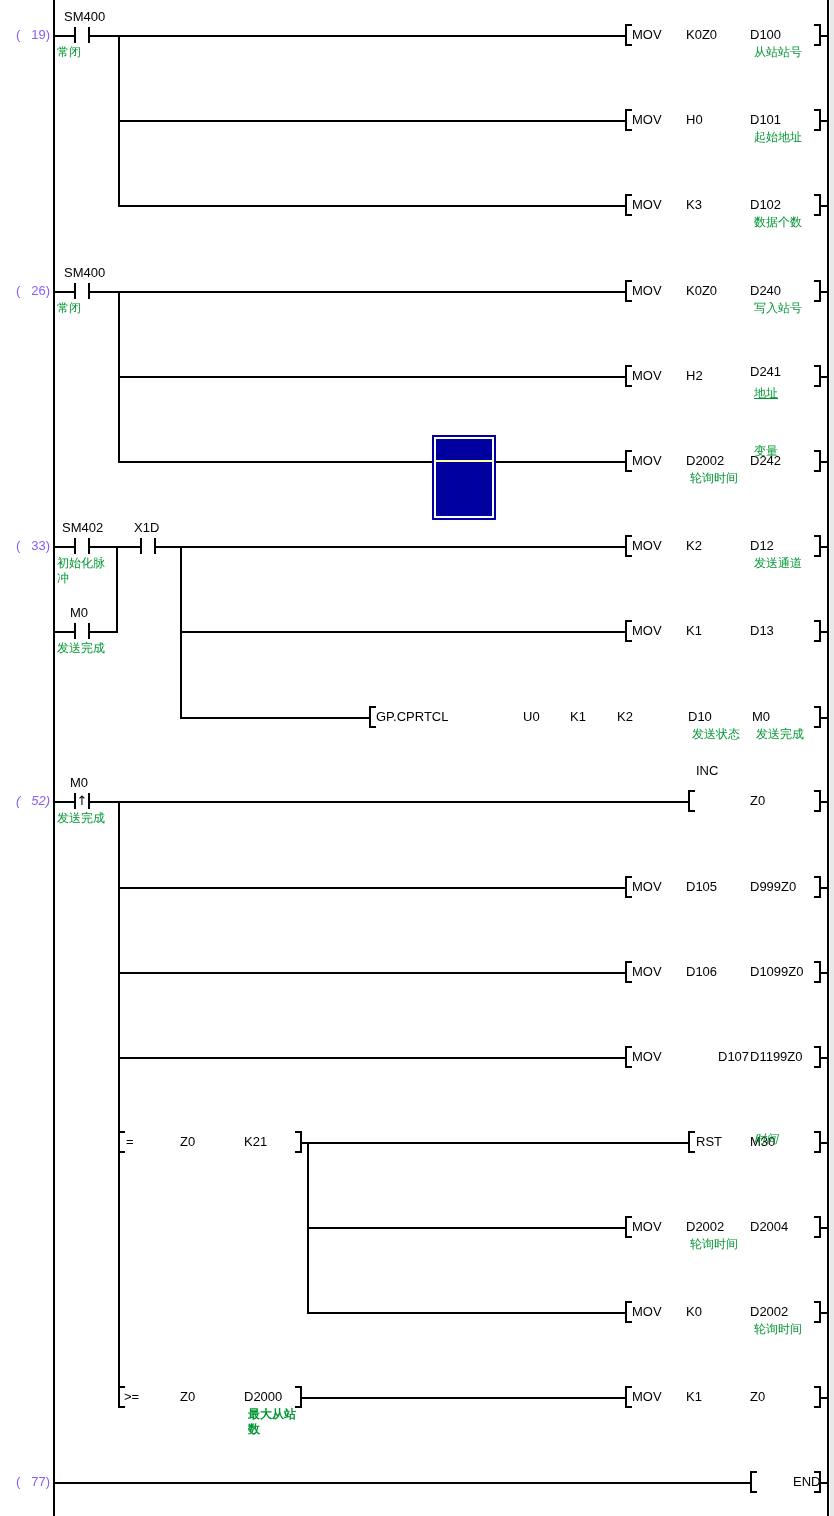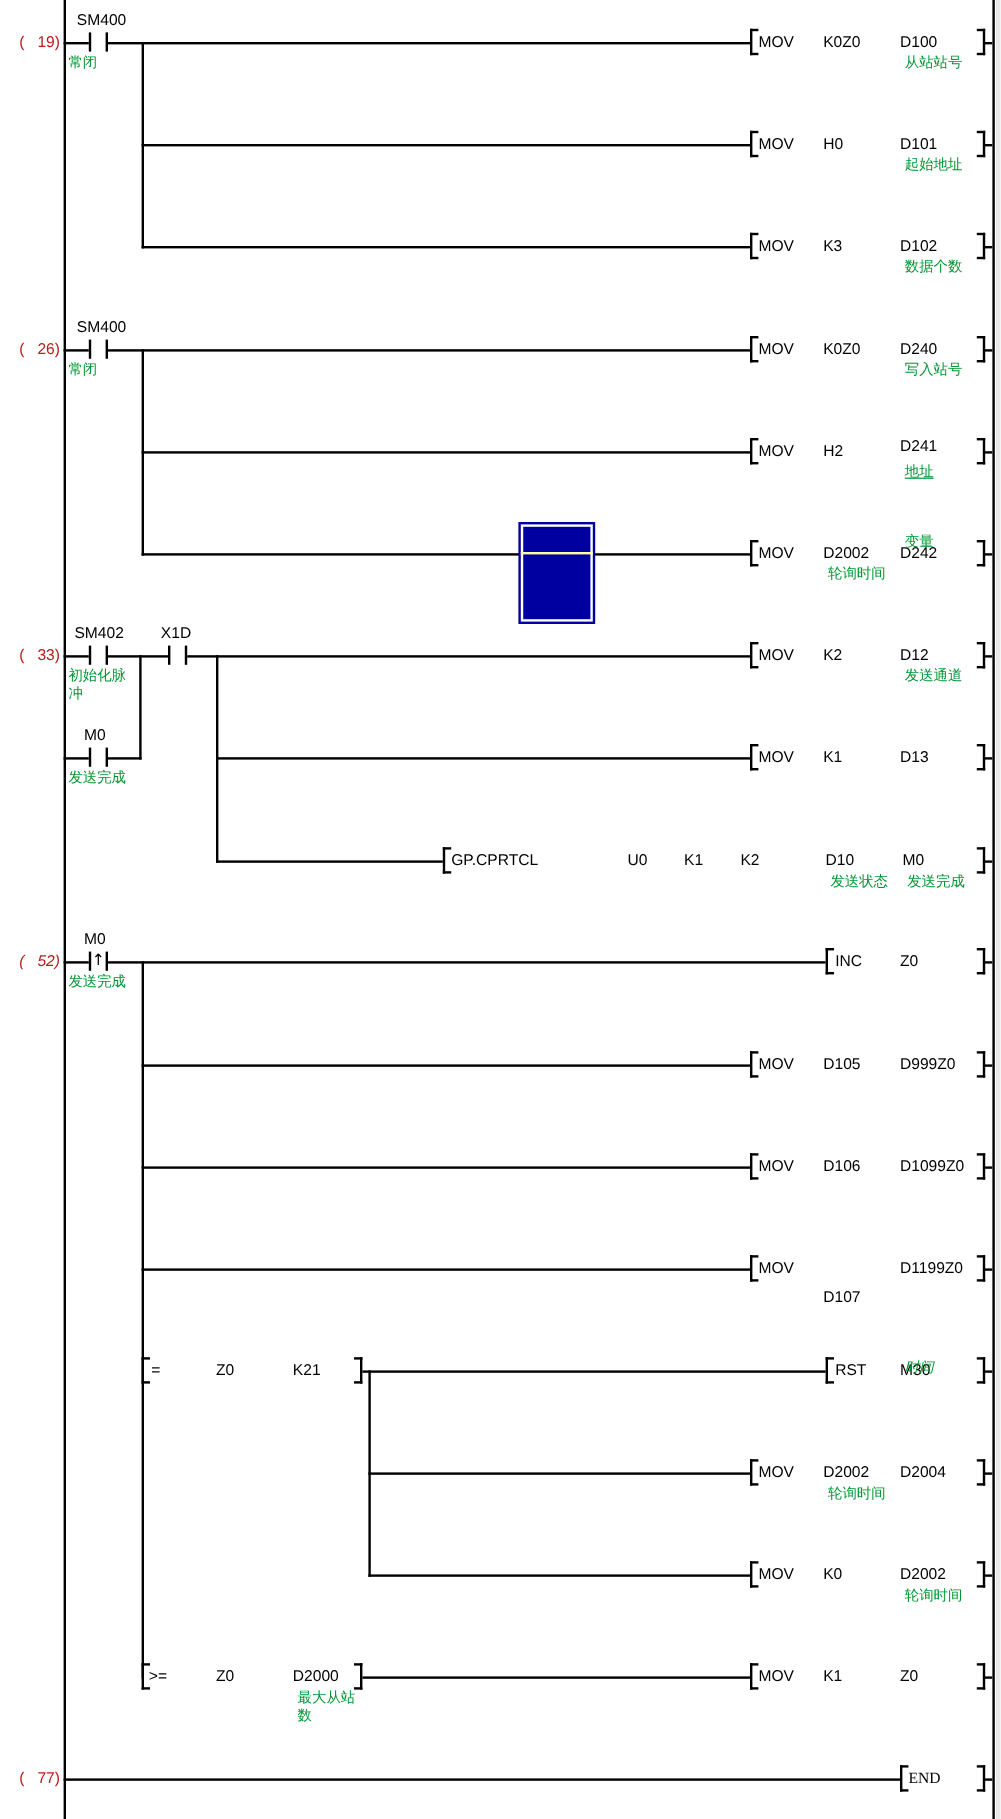--- a/index.html
+++ b/index.html
@@ -7,21 +7,21 @@
           font-family:"Liberation Sans","DejaVu Sans",sans-serif;}
   .wh{position:absolute;height:2px;background:#000;}
   .wv{position:absolute;width:2px;background:#000;}
   .bar{position:absolute;width:2px;height:16px;background:#000;}
   .brl,.brr{position:absolute;width:7px;height:22px;box-sizing:border-box;border:2px solid #000;background:transparent;}
   .brl{border-right:none;}
   .brr{border-left:none;}
   .t{position:absolute;font:13px/16px "Liberation Sans","DejaVu Sans",sans-serif;color:#000;white-space:pre;z-index:2;}
   .c{position:absolute;font:12px/15px "Liberation Sans","DejaVu Sans",sans-serif;color:#009632;white-space:pre;z-index:2;}
   .cw{white-space:normal;width:58px;}
-  .rno{position:absolute;left:2px;width:48px;text-align:right;font:13px/16px "Liberation Sans","DejaVu Sans",sans-serif;color:#b91c1c;white-space:pre;z-index:2;}
+  .rno{position:absolute;left:2px;width:48px;text-align:right;font:13px/16px "Liberation Sans","DejaVu Sans",sans-serif;color:#8b5cf6;white-space:pre;z-index:2;}
   .cursor{position:absolute;left:432px;top:435px;width:64px;height:85px;background:#0000a0;z-index:5;}
   .cursor .inner{position:absolute;left:2px;top:2px;right:2px;bottom:2px;box-sizing:border-box;border:2px solid #ffffff;background:#0000a0;}
   .cursor-wire{position:absolute;left:434px;top:460px;width:60px;height:2px;background:#ffffa0;z-index:6;}
   .edge-strip{position:absolute;left:830px;top:0;width:4px;height:1516px;background:#e9e9e9;}
   .arrow{position:absolute;font:13px/16px "DejaVu Sans",sans-serif;color:#000;z-index:2;}
 </style>
 </head>
 <body>
 
 <div id="canvas">
@@ -164,42 +164,42 @@
   <div class="bar" style="left:88px;top:793px;"></div>
   <div class="arrow" style="left:76px;top:793px;width:12px;text-align:center;">↑</div>
   <div class="t" style="left:70px;top:775px;">M0</div>
   <div class="c" style="left:57px;top:811px;">发送完成</div>
   <div class="wv" style="left:118px;top:801px;height:598px;"></div>
   <div class="wh" style="left:118px;top:887px;width:508px;"></div>
   <div class="wh" style="left:118px;top:972px;width:508px;"></div>
   <div class="wh" style="left:118px;top:1057px;width:508px;"></div>
 
   <div class="brl" style="left:688px;top:790px;"></div>
-  <div class="t" style="left:696px;top:793px;text-align:right;">INC</div>
+  <div class="t" style="left:696px;top:763px;text-align:right;">INC</div>
   <div class="t" style="left:750px;top:793px;">Z0</div>
   <div class="brr" style="left:814px;top:790px;"></div>
   <div class="wh" style="left:820px;top:801px;width:7px;"></div>
 
   <div class="brl" style="left:625px;top:876px;"></div>
   <div class="t" style="left:632px;top:879px;">MOV</div>
   <div class="t" style="left:686px;top:879px;">D105</div>
   <div class="t" style="left:750px;top:879px;">D999Z0</div>
   <div class="brr" style="left:814px;top:876px;"></div>
   <div class="wh" style="left:820px;top:887px;width:7px;"></div>
 
   <div class="brl" style="left:625px;top:961px;"></div>
   <div class="t" style="left:632px;top:964px;">MOV</div>
   <div class="t" style="left:686px;top:964px;">D106</div>
   <div class="t" style="left:750px;top:964px;">D1099Z0</div>
   <div class="brr" style="left:814px;top:961px;"></div>
   <div class="wh" style="left:820px;top:972px;width:7px;"></div>
 
   <div class="brl" style="left:625px;top:1046px;"></div>
   <div class="t" style="left:632px;top:1049px;">MOV</div>
-  <div class="t" style="left:686px;top:1049px;margin-top:24px;">D107</div>
+  <div class="t" style="left:718px;top:1049px;">D107</div>
   <div class="t" style="left:750px;top:1049px;">D1199Z0</div>
   <div class="brr" style="left:814px;top:1046px;"></div>
   <div class="wh" style="left:820px;top:1057px;width:7px;"></div>
 
   <div class="brl" style="left:118px;top:1131px;"></div>
   <div class="t" style="left:126px;top:1134px;">=</div>
   <div class="t" style="left:180px;top:1134px;">Z0</div>
   <div class="t" style="left:244px;top:1134px;">K21</div>
   <div class="brr" style="left:295px;top:1131px;"></div>
   <div class="wh" style="left:302px;top:1142px;width:386px;"></div>
@@ -227,31 +227,31 @@
   <div class="t" style="left:686px;top:1304px;">K0</div>
   <div class="t" style="left:750px;top:1304px;">D2002</div>
   <div class="c" style="left:754px;top:1322px;">轮询时间</div>
   <div class="brr" style="left:814px;top:1301px;"></div>
   <div class="wh" style="left:820px;top:1312px;width:7px;"></div>
 
   <div class="brl" style="left:118px;top:1386px;"></div>
   <div class="t" style="left:124px;top:1389px;">&gt;=</div>
   <div class="t" style="left:180px;top:1389px;">Z0</div>
   <div class="t" style="left:244px;top:1389px;">D2000</div>
-  <div class="c cw" style="left:248px;top:1407px;">最大从站数</div>
+  <div class="c cw" style="left:248px;top:1407px;font-weight:bold;">最大从站数</div>
   <div class="brr" style="left:295px;top:1386px;"></div>
   <div class="wh" style="left:302px;top:1397px;width:324px;"></div>
 
   <div class="brl" style="left:625px;top:1386px;"></div>
   <div class="t" style="left:632px;top:1389px;">MOV</div>
   <div class="t" style="left:686px;top:1389px;">K1</div>
   <div class="t" style="left:750px;top:1389px;">Z0</div>
   <div class="brr" style="left:814px;top:1386px;"></div>
   <div class="wh" style="left:820px;top:1397px;width:7px;"></div>
 
   <div class="rno" style="top:1474px;">(   77)</div>
   <div class="wh" style="left:53px;top:1482px;width:697px;"></div>
   <div class="brl" style="left:750px;top:1471px;"></div>
-  <div class="t" style="left:757px;top:1474px;font-family:Liberation Serif, serif;">END</div>
+  <div class="t" style="left:793px;top:1474px;">END</div>
   <div class="brr" style="left:814px;top:1471px;"></div>
   <div class="wh" style="left:820px;top:1482px;width:7px;"></div>
 
 </div>
 
 </body></html>

